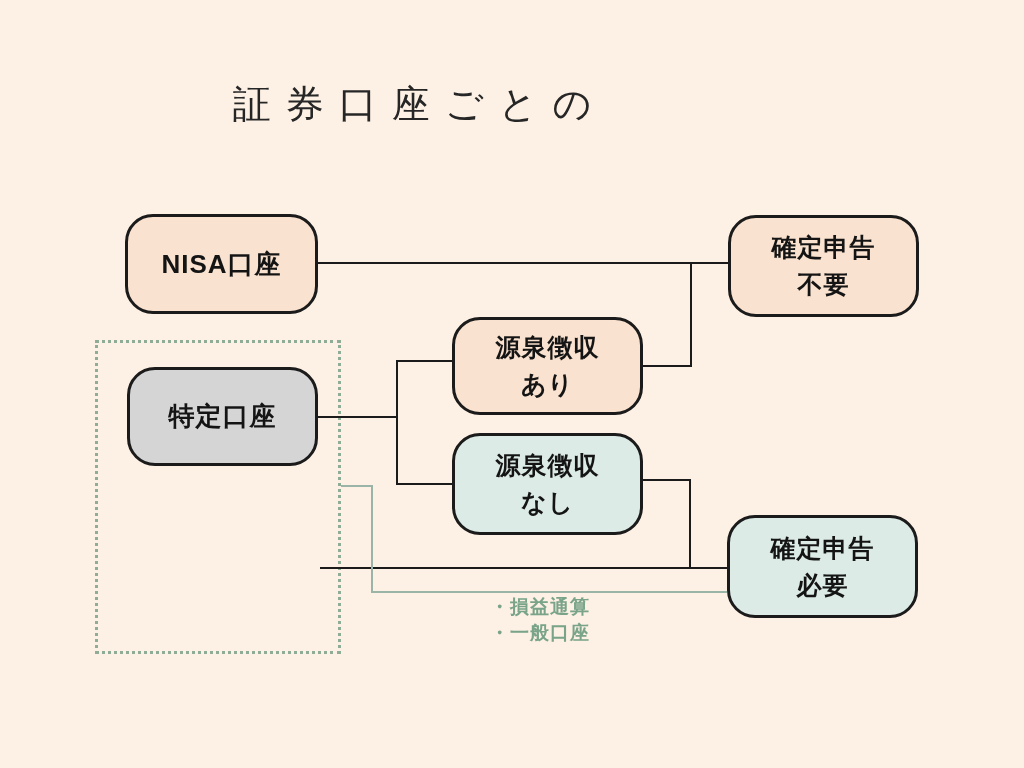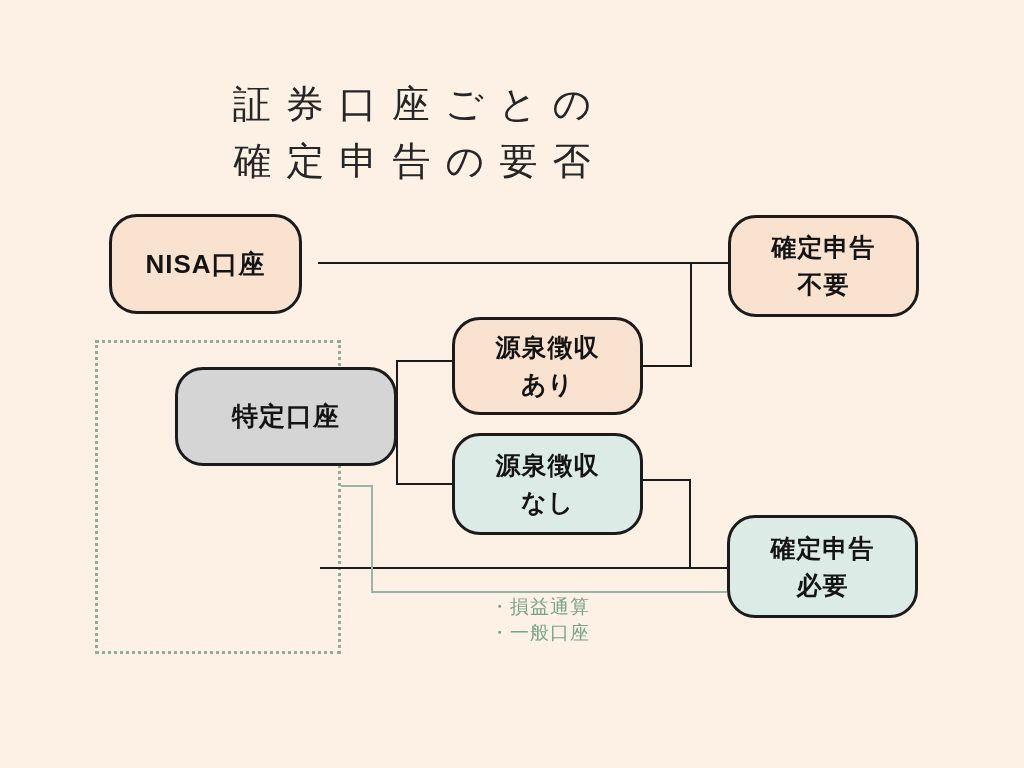--- a/index.html
+++ b/index.html
@@ -40,34 +40,33 @@
     position:absolute;left:95px;top:340px;width:246px;height:314px;
     border:3px dotted var(--dotted-green);
     z-index:1;
   }
   .line{position:absolute;background:var(--ink);z-index:2;}
   .line.h{height:2px;}
   .line.v{width:2px;}
   .line.teal-ln{background:var(--teal-line);}
   .notes{
     position:absolute;left:490px;top:594px;
-    font-size:19px;line-height:26px;font-weight:normal;
+    font-size:19px;line-height:26px;font-weight:bold;
     color:var(--note-green);letter-spacing:1px;
     z-index:4;
     text-align:right;
   }
 </style>
 </head>
 <body>
 
 <div class="canvas">
 
   <div class="title">
     <div>証券口座ごとの</div>
-    <div>確定申告の要否</div>
   </div>
 
   <div class="group-outline"></div>
 
   <div class="line h" style="left:318px;top:262px;width:410px;"></div>
   <div class="line h" style="left:643px;top:365px;width:49px;"></div>
   <div class="line v" style="left:690px;top:262px;height:105px;"></div>
 
   <div class="line h" style="left:318px;top:416px;width:80px;"></div>
   <div class="line v" style="left:396px;top:360px;height:125px;"></div>
@@ -75,25 +74,25 @@
   <div class="line h" style="left:396px;top:483px;width:56px;"></div>
 
   <div class="line h" style="left:643px;top:479px;width:48px;"></div>
   <div class="line v" style="left:689px;top:479px;height:90px;"></div>
   <div class="line h" style="left:320px;top:567px;width:407px;"></div>
 
   <div class="line h teal-ln" style="left:341px;top:485px;width:32px;"></div>
   <div class="line v teal-ln" style="left:371px;top:485px;height:108px;"></div>
   <div class="line h teal-ln" style="left:371px;top:591px;width:356px;"></div>
 
-  <div class="node peach" style="left:109px;top:214px;width:193px;height:100px;">
+  <div class="node peach" style="left:125px;top:214px;width:193px;height:100px;">
     <span>NISA口座</span>
   </div>
 
-  <div class="node gray" style="left:127px;top:367px;width:222px;height:99px;margin-left:48px;">
+  <div class="node gray" style="left:127px;top:367px;width:191px;height:99px;">
     <span>特定口座</span>
   </div>
 
 
   <div class="node peach" style="left:452px;top:317px;width:191px;height:98px;font-size:25px;">
     <span>源泉徴収</span>
     <span>あり</span>
   </div>
 
   <div class="node teal" style="left:452px;top:433px;width:191px;height:102px;font-size:25px;">

